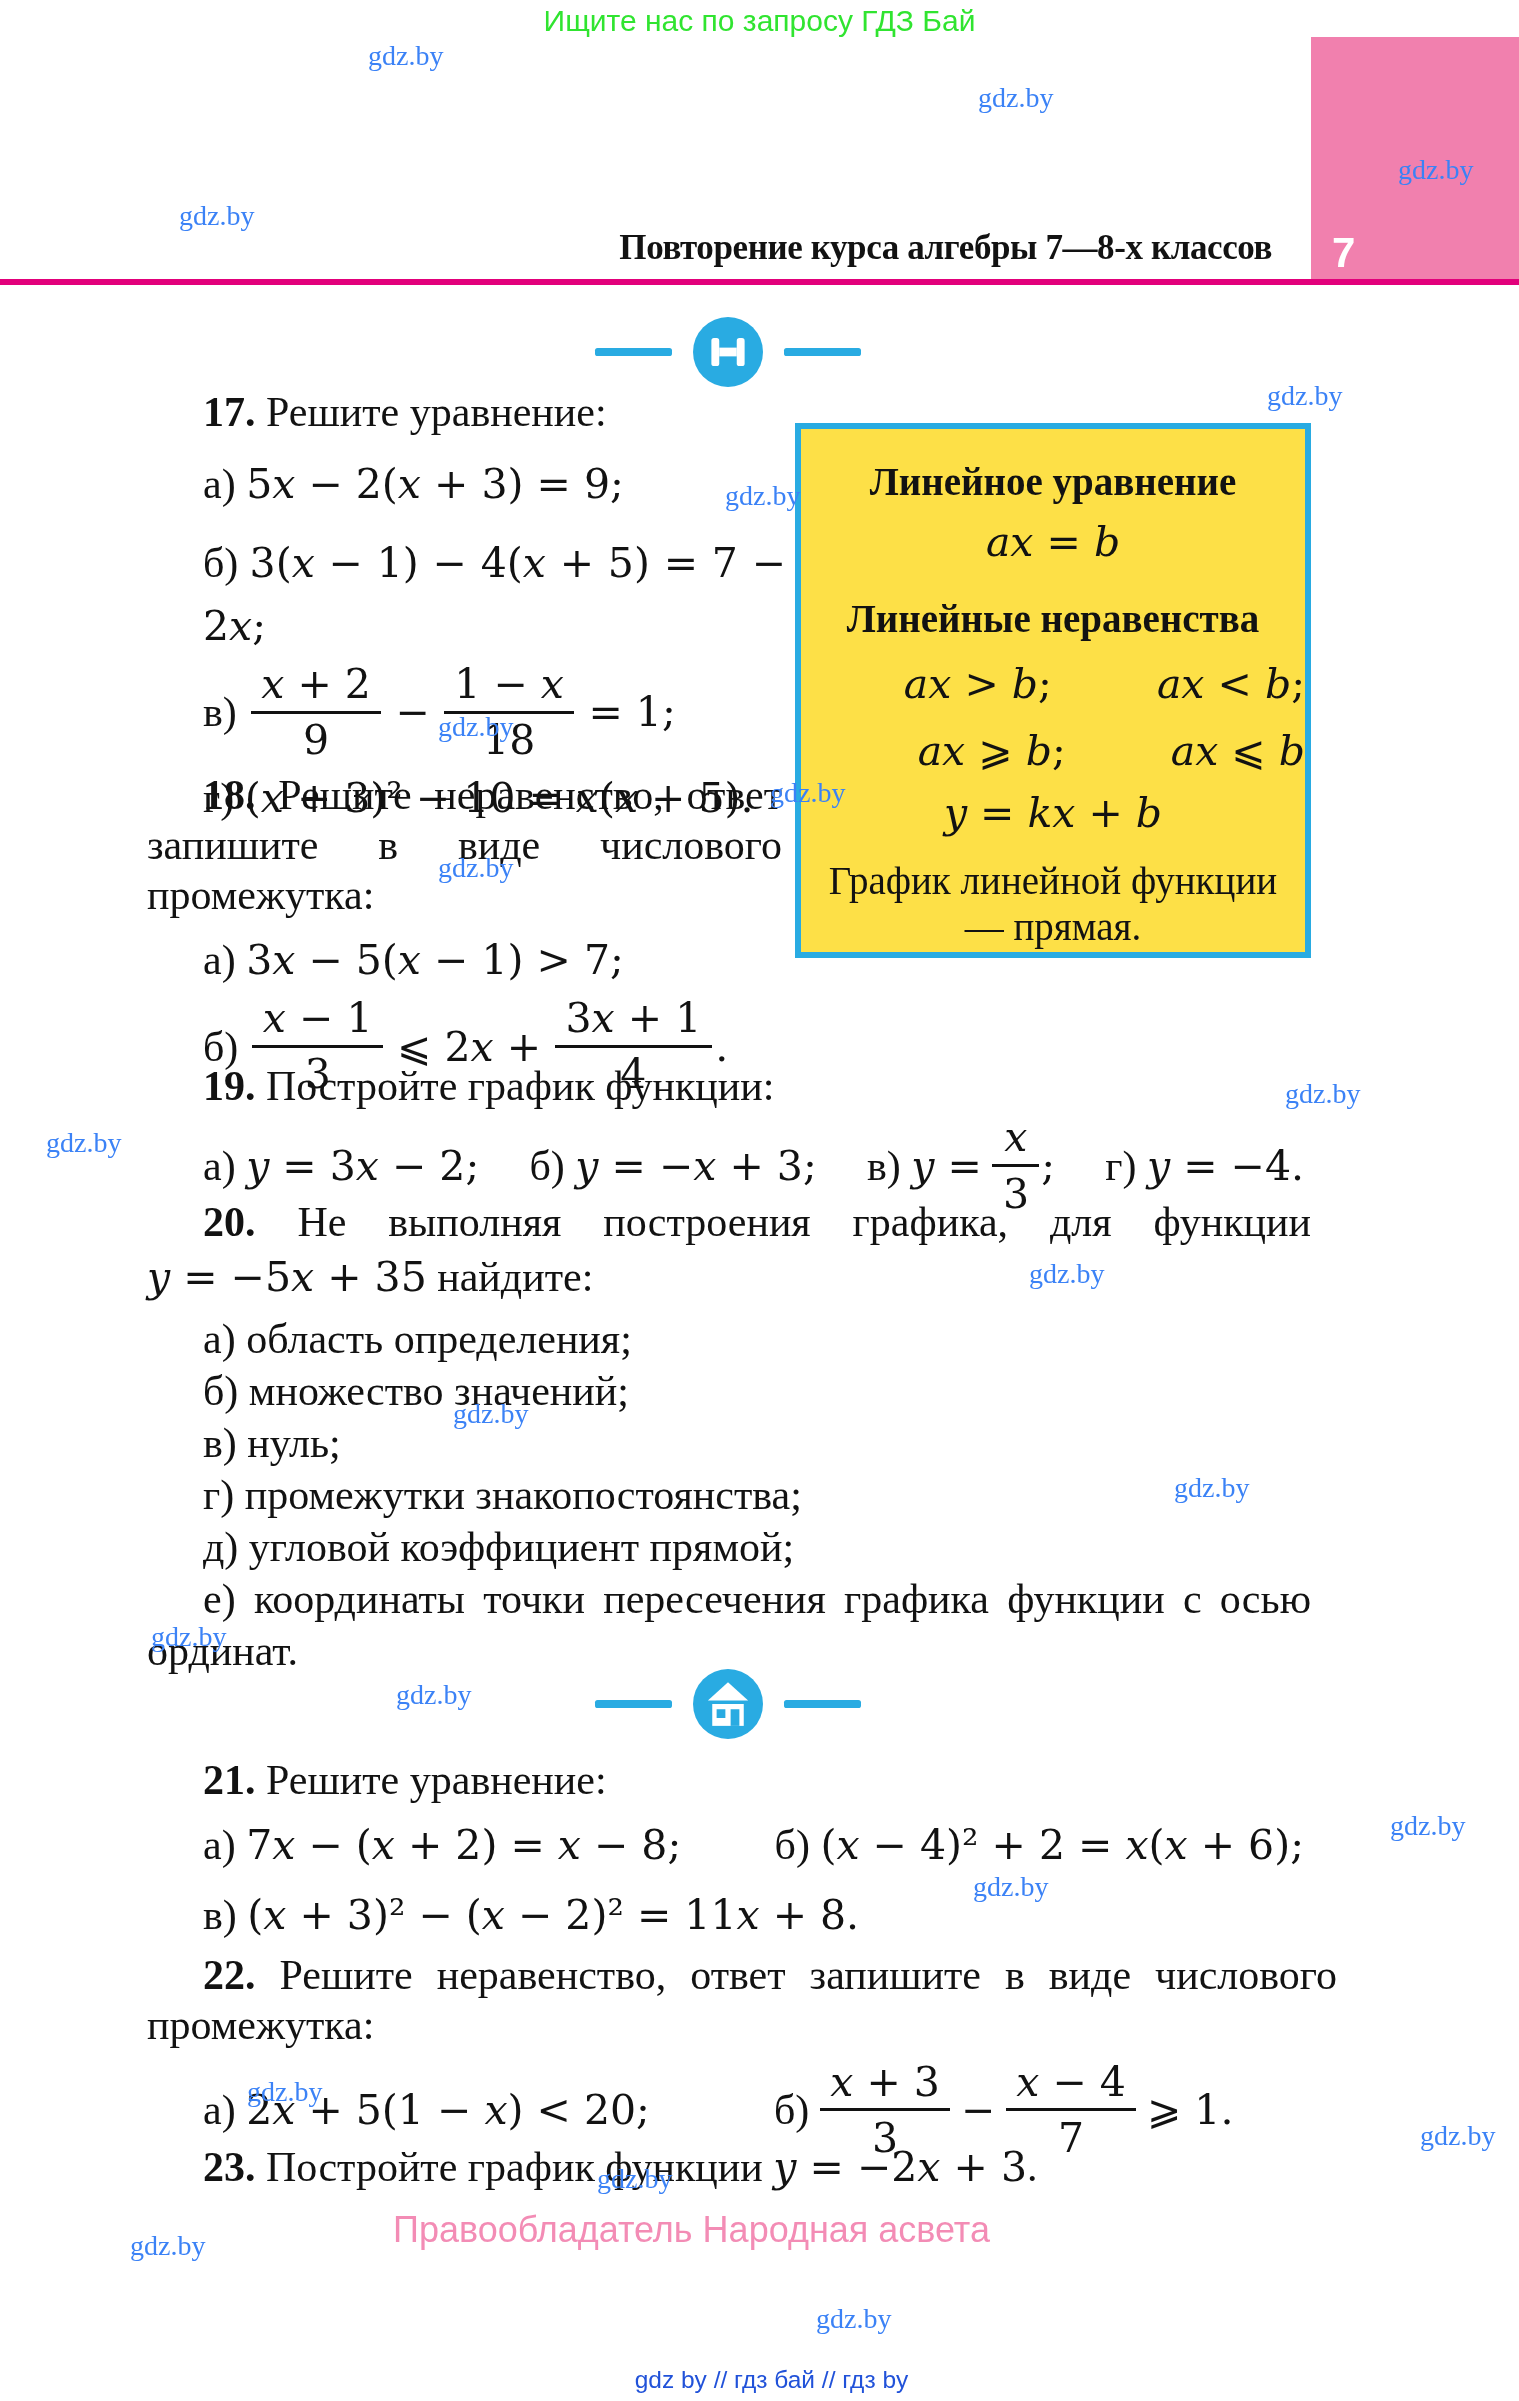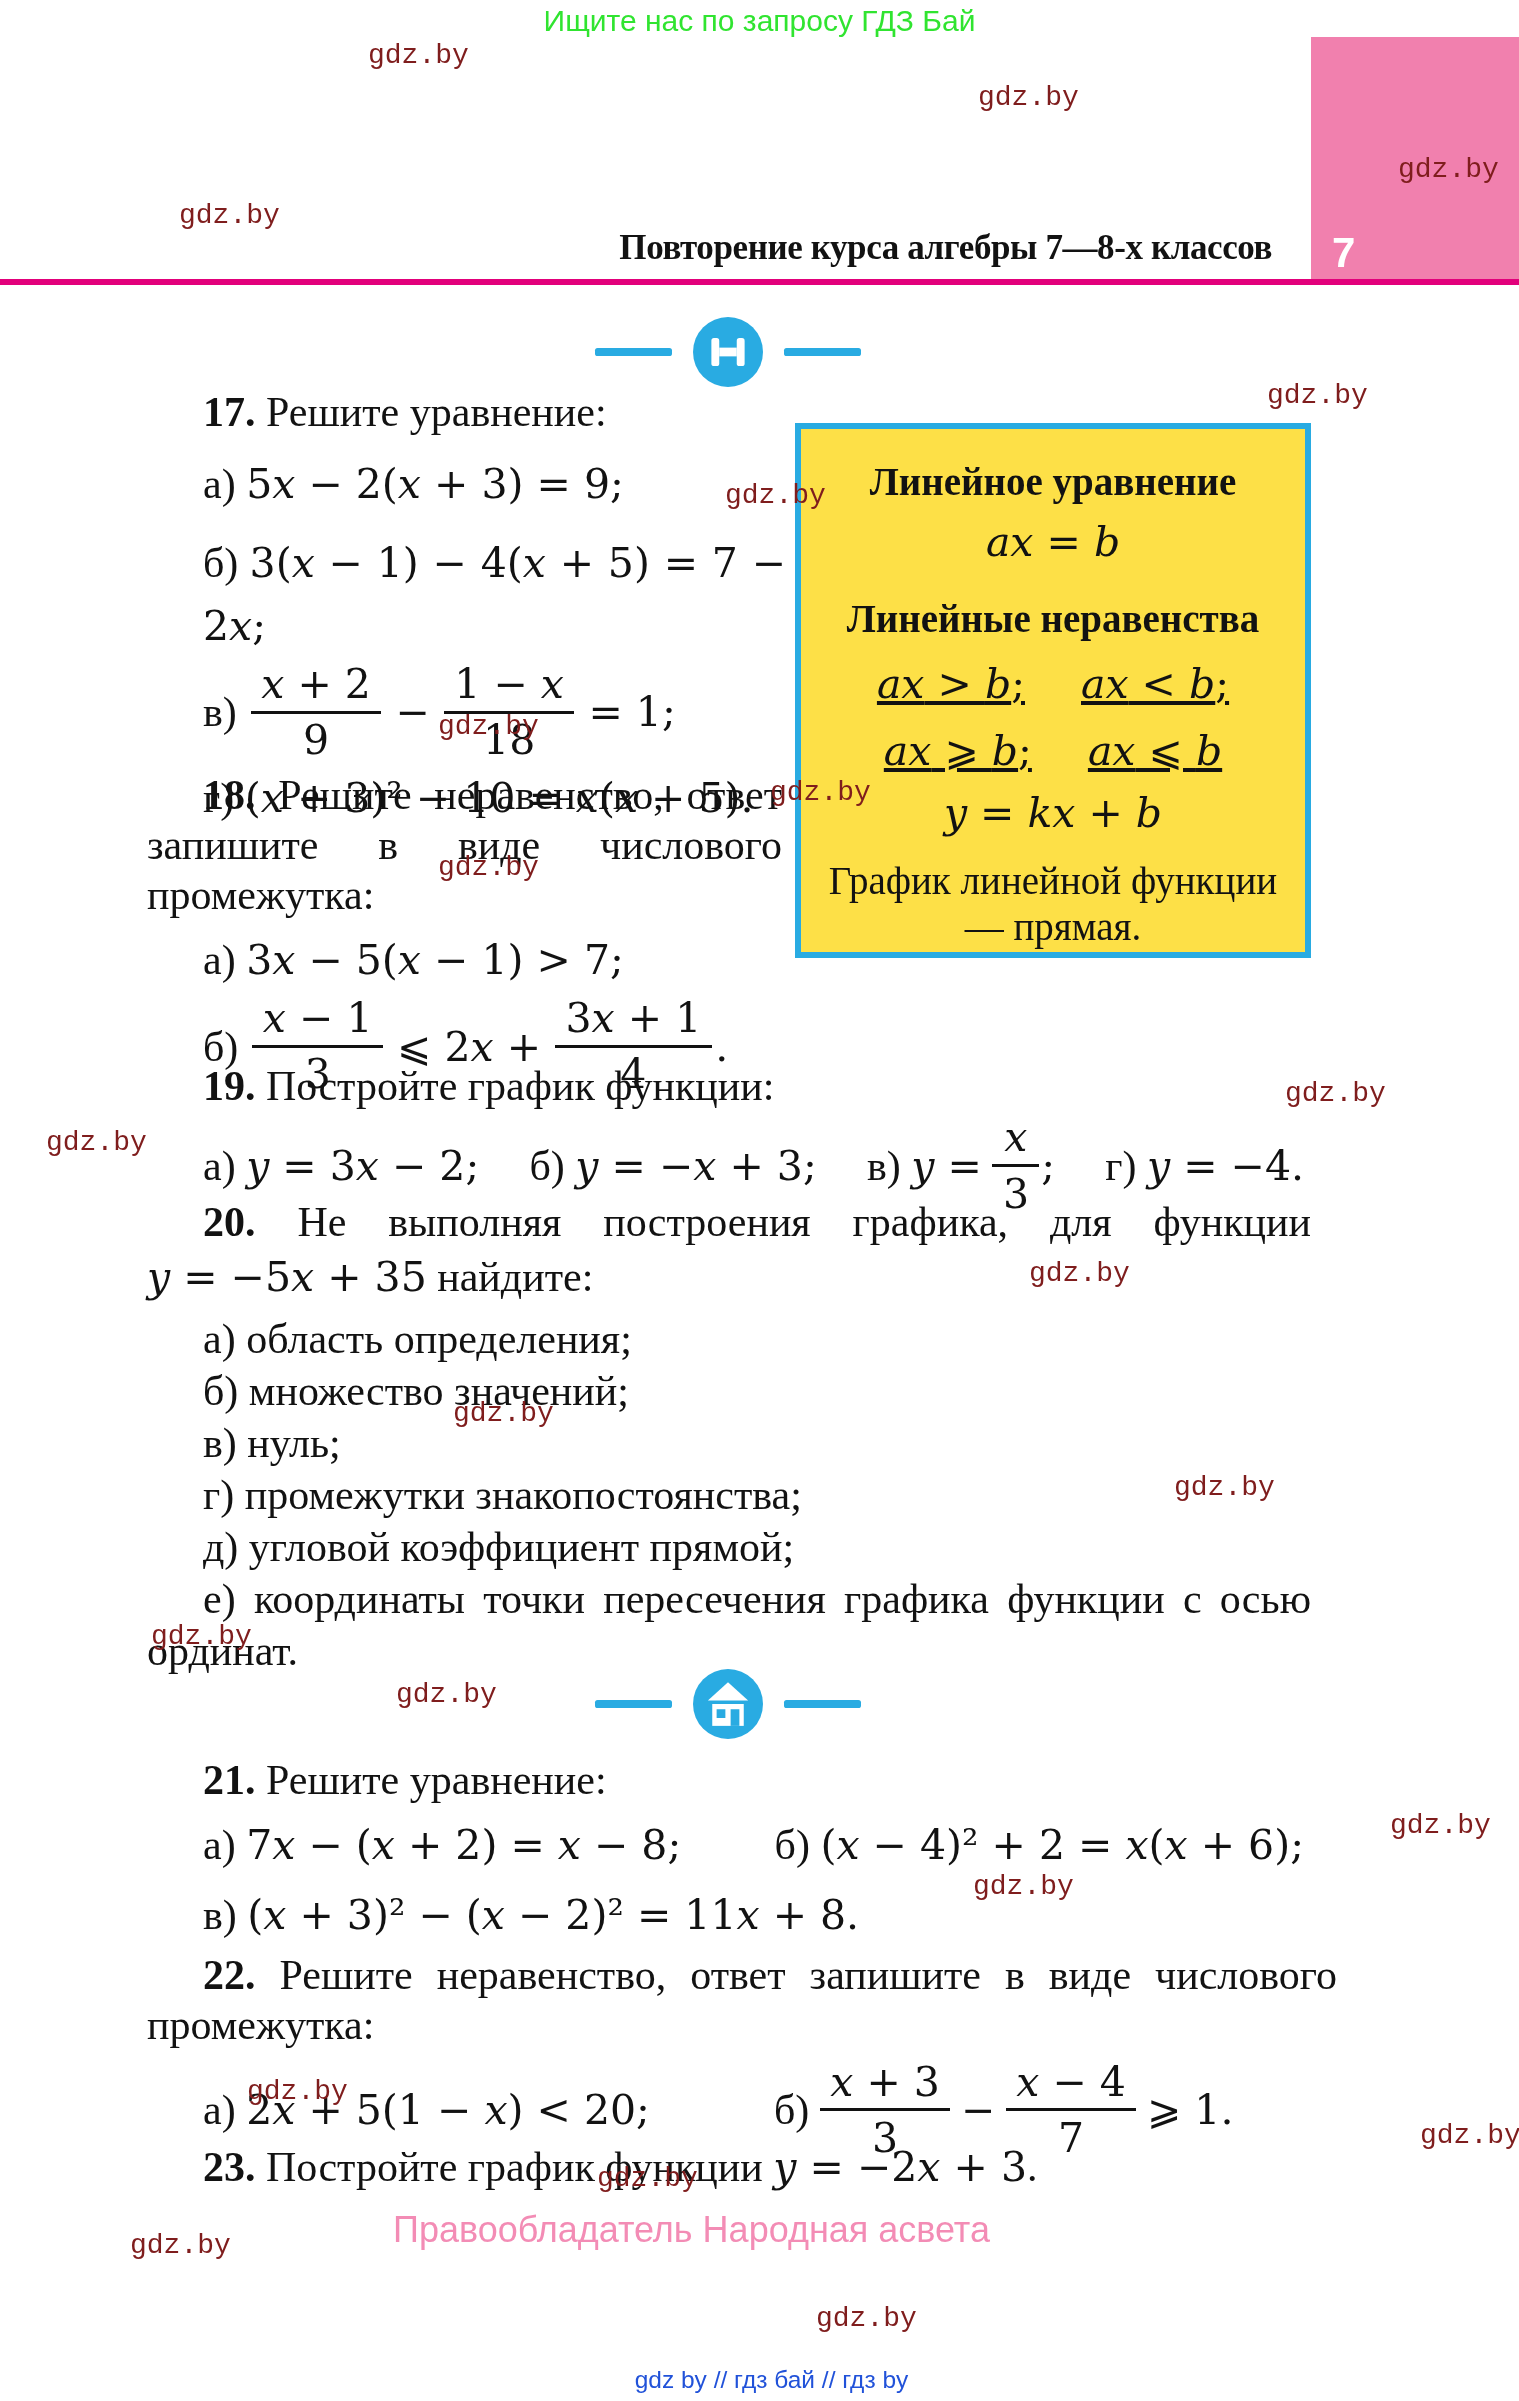--- a/index.html
+++ b/index.html
@@ -1,20 +1,20 @@
 <!DOCTYPE html>
 <html lang="ru" style="font-size:14px"><head>
 <meta charset="utf-8">
 <style>
   html,body{margin:0;padding:0;background:#ffffff;}
   #page{position:relative;width:1519px;height:2401px;background:#ffffff;overflow:hidden;
         font-family:"Liberation Serif",serif;color:#121212;hyphens:manual;}
 
   
-  .wm{position:absolute;font-family:Liberation Mono, monospace;font-size:28px;color:#7f1d1d;
+  .wm{position:absolute;font-family:Liberation Serif, serif;font-size:28px;color:#3b82f6;
       white-space:nowrap;z-index:30;}
 
   
   .promo-top{position:absolute;top:3.5px;left:0;width:100%;text-align:center;
              font-family:"Liberation Sans",sans-serif;font-size:30px;color:#30e430;}
 
   
   .header-title{position:absolute;top:228px;right:247px;font-size:35px;font-weight:bold;
                 white-space:nowrap;letter-spacing:-0.4px;}
   .pagebox{position:absolute;left:1311px;top:37px;width:208px;height:242px;background:#f180ae;z-index:5;}
@@ -26,21 +26,21 @@
   .divider{position:absolute;display:flex;align-items:center;z-index:2;}
   .divider .bar{width:77px;height:8.8px;background:#29abe2;border-radius:2.6px;}
   .divider .sp{width:21px;}
   .divider svg{display:block;}
 
   
   .infobox{position:absolute;left:795px;top:423px;width:516px;height:535px;box-sizing:border-box;
            background:#fde047;border:6.1px solid #29abe2;text-align:center;z-index:10;}
   .ib-title{font-weight:bold;font-size:39px;margin:30px 0 0 0;}
   .ib-math{font-size:40px;margin:14px 0 0 0;}
-  .ib-row{display:flex;justify-content:center;gap:56px;font-size:40px;margin:19px 0 0 0;text-decoration:underline;}
+  .ib-row{display:flex;justify-content:flex-end;gap:105px;font-size:40px;margin:19px 0 0 0;}
   .ib-note{font-size:39px;line-height:46px;margin:21px 17.5px 0 17.5px;}
 
   
   .sec{position:absolute;font-size:42px;line-height:50px;text-align:justify;z-index:1;}
   .sec p{margin:0;}
   .heading{text-indent:56px;}
   .jlast{text-align-last:justify;}
   .num{font-weight:bold;}
   .item{padding-left:56px;}
   .eq{line-height:63px;}

